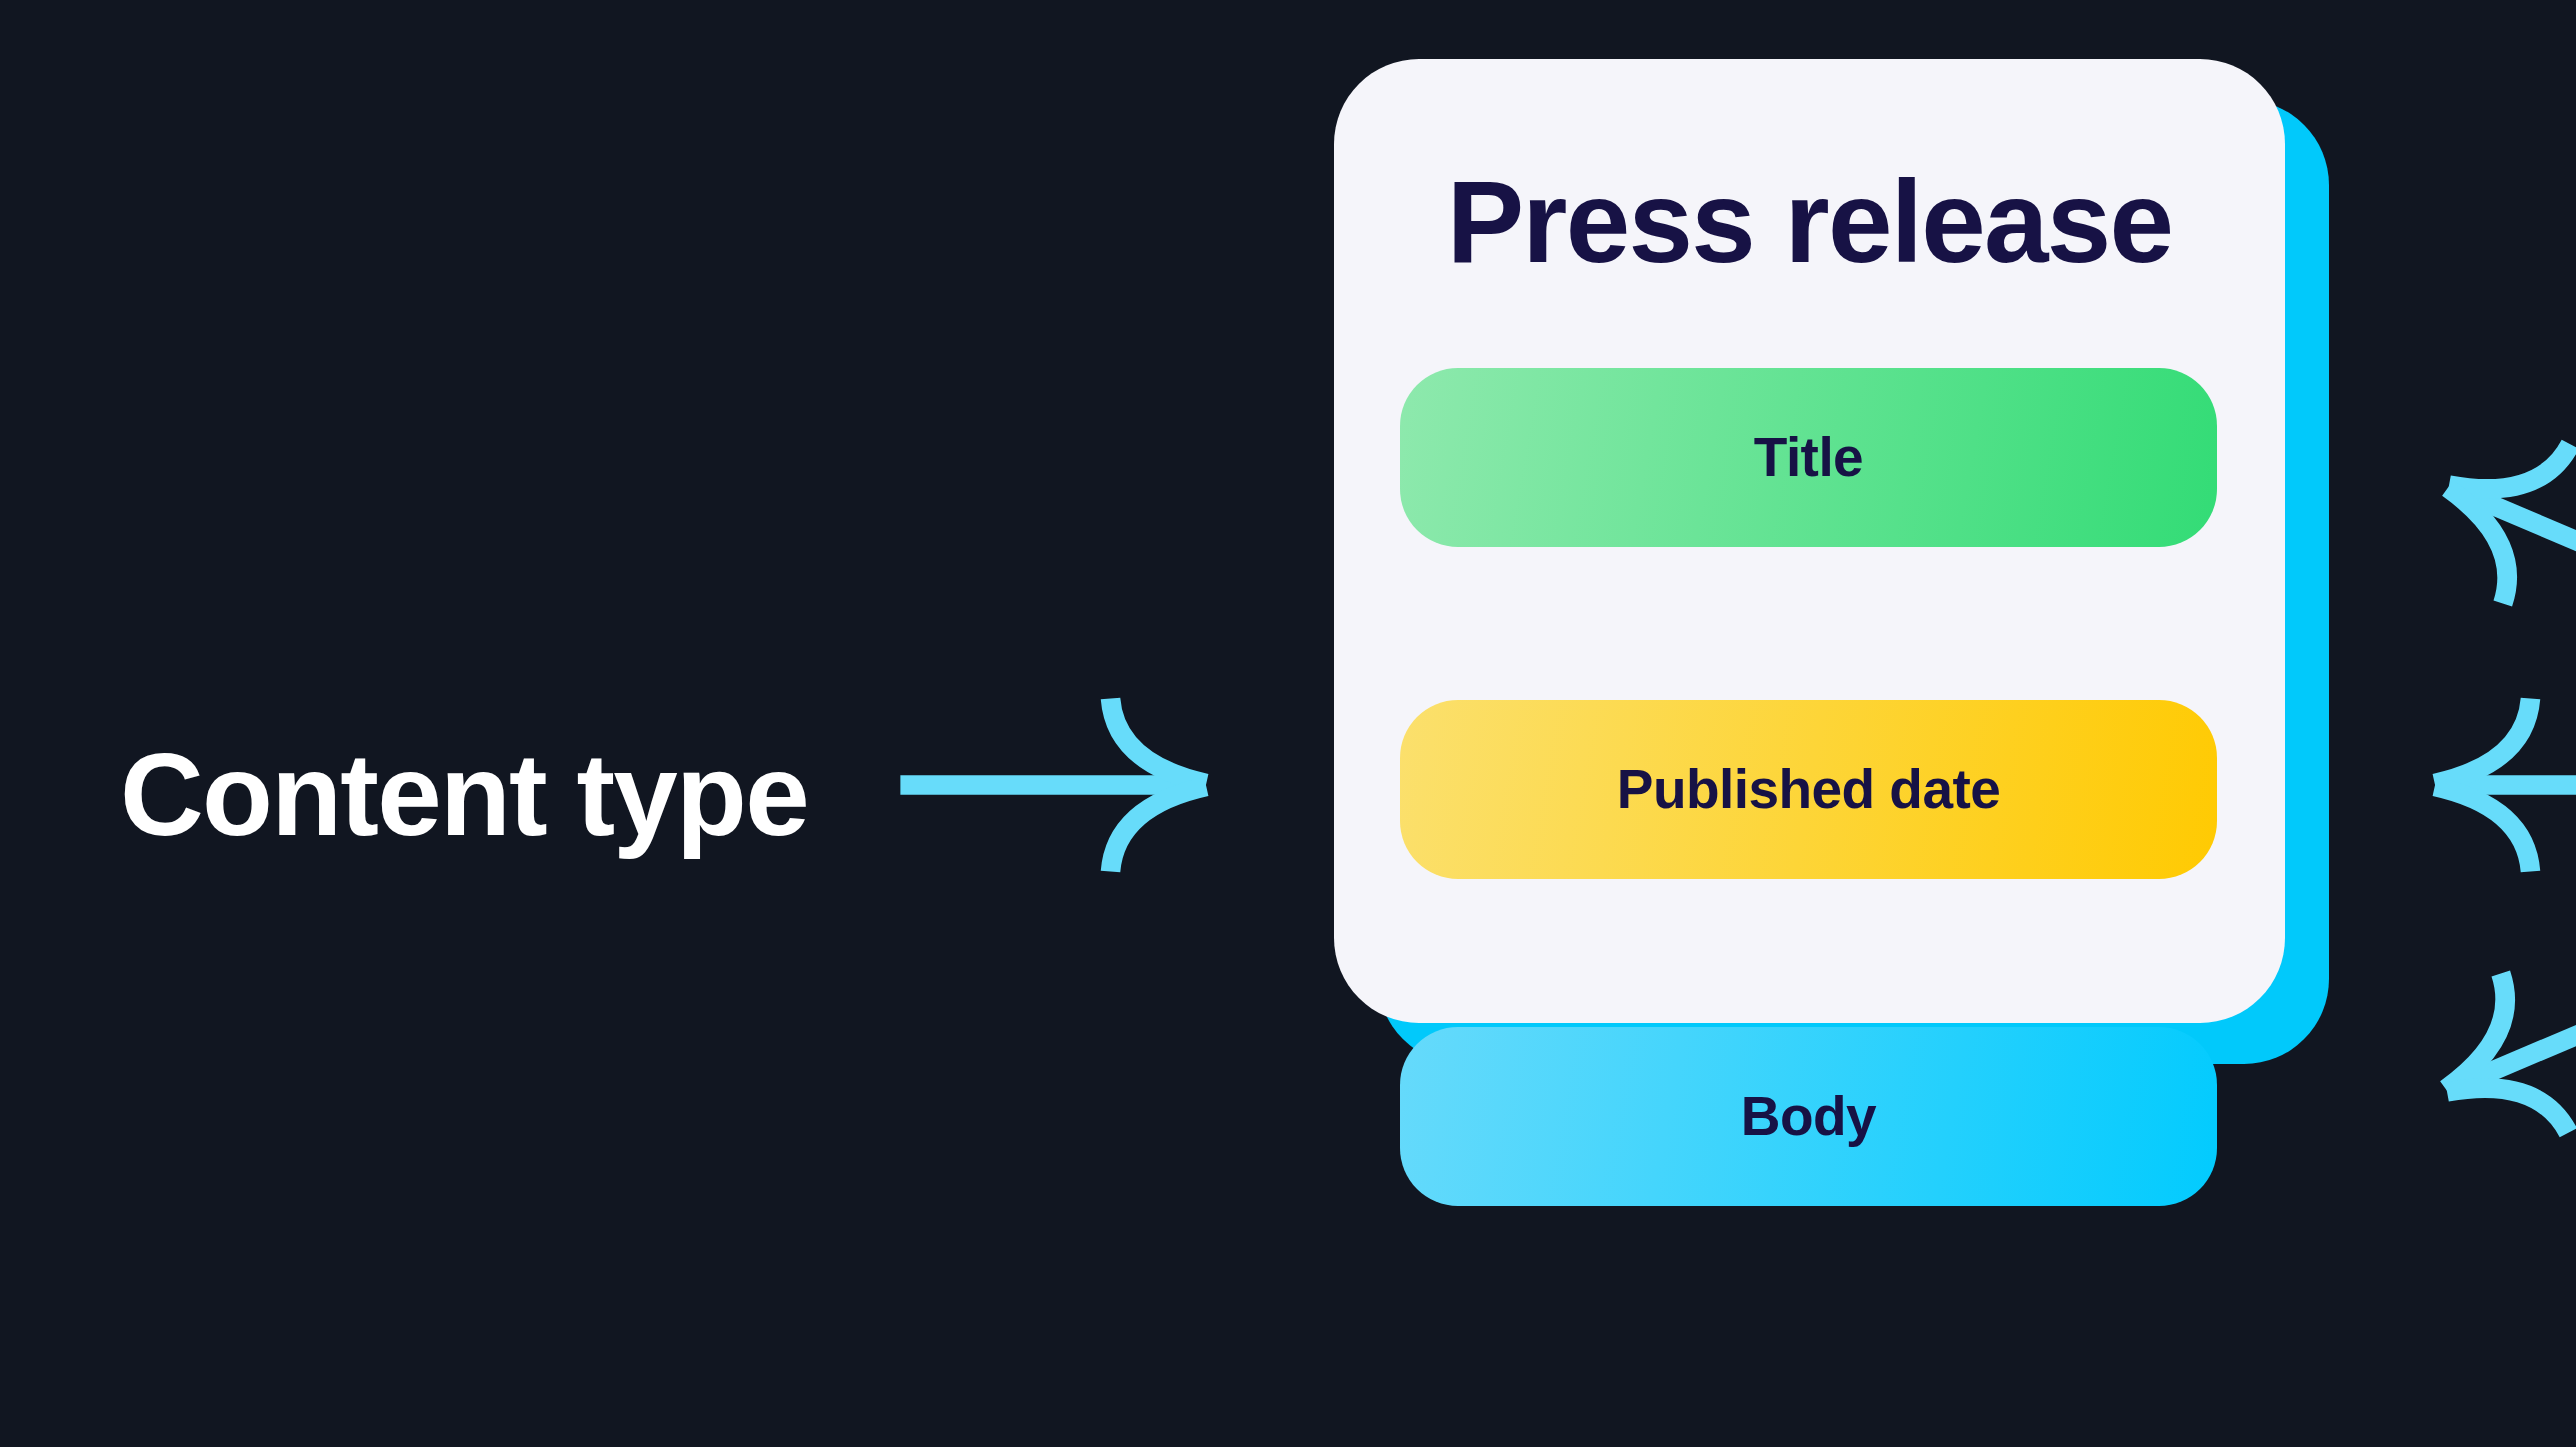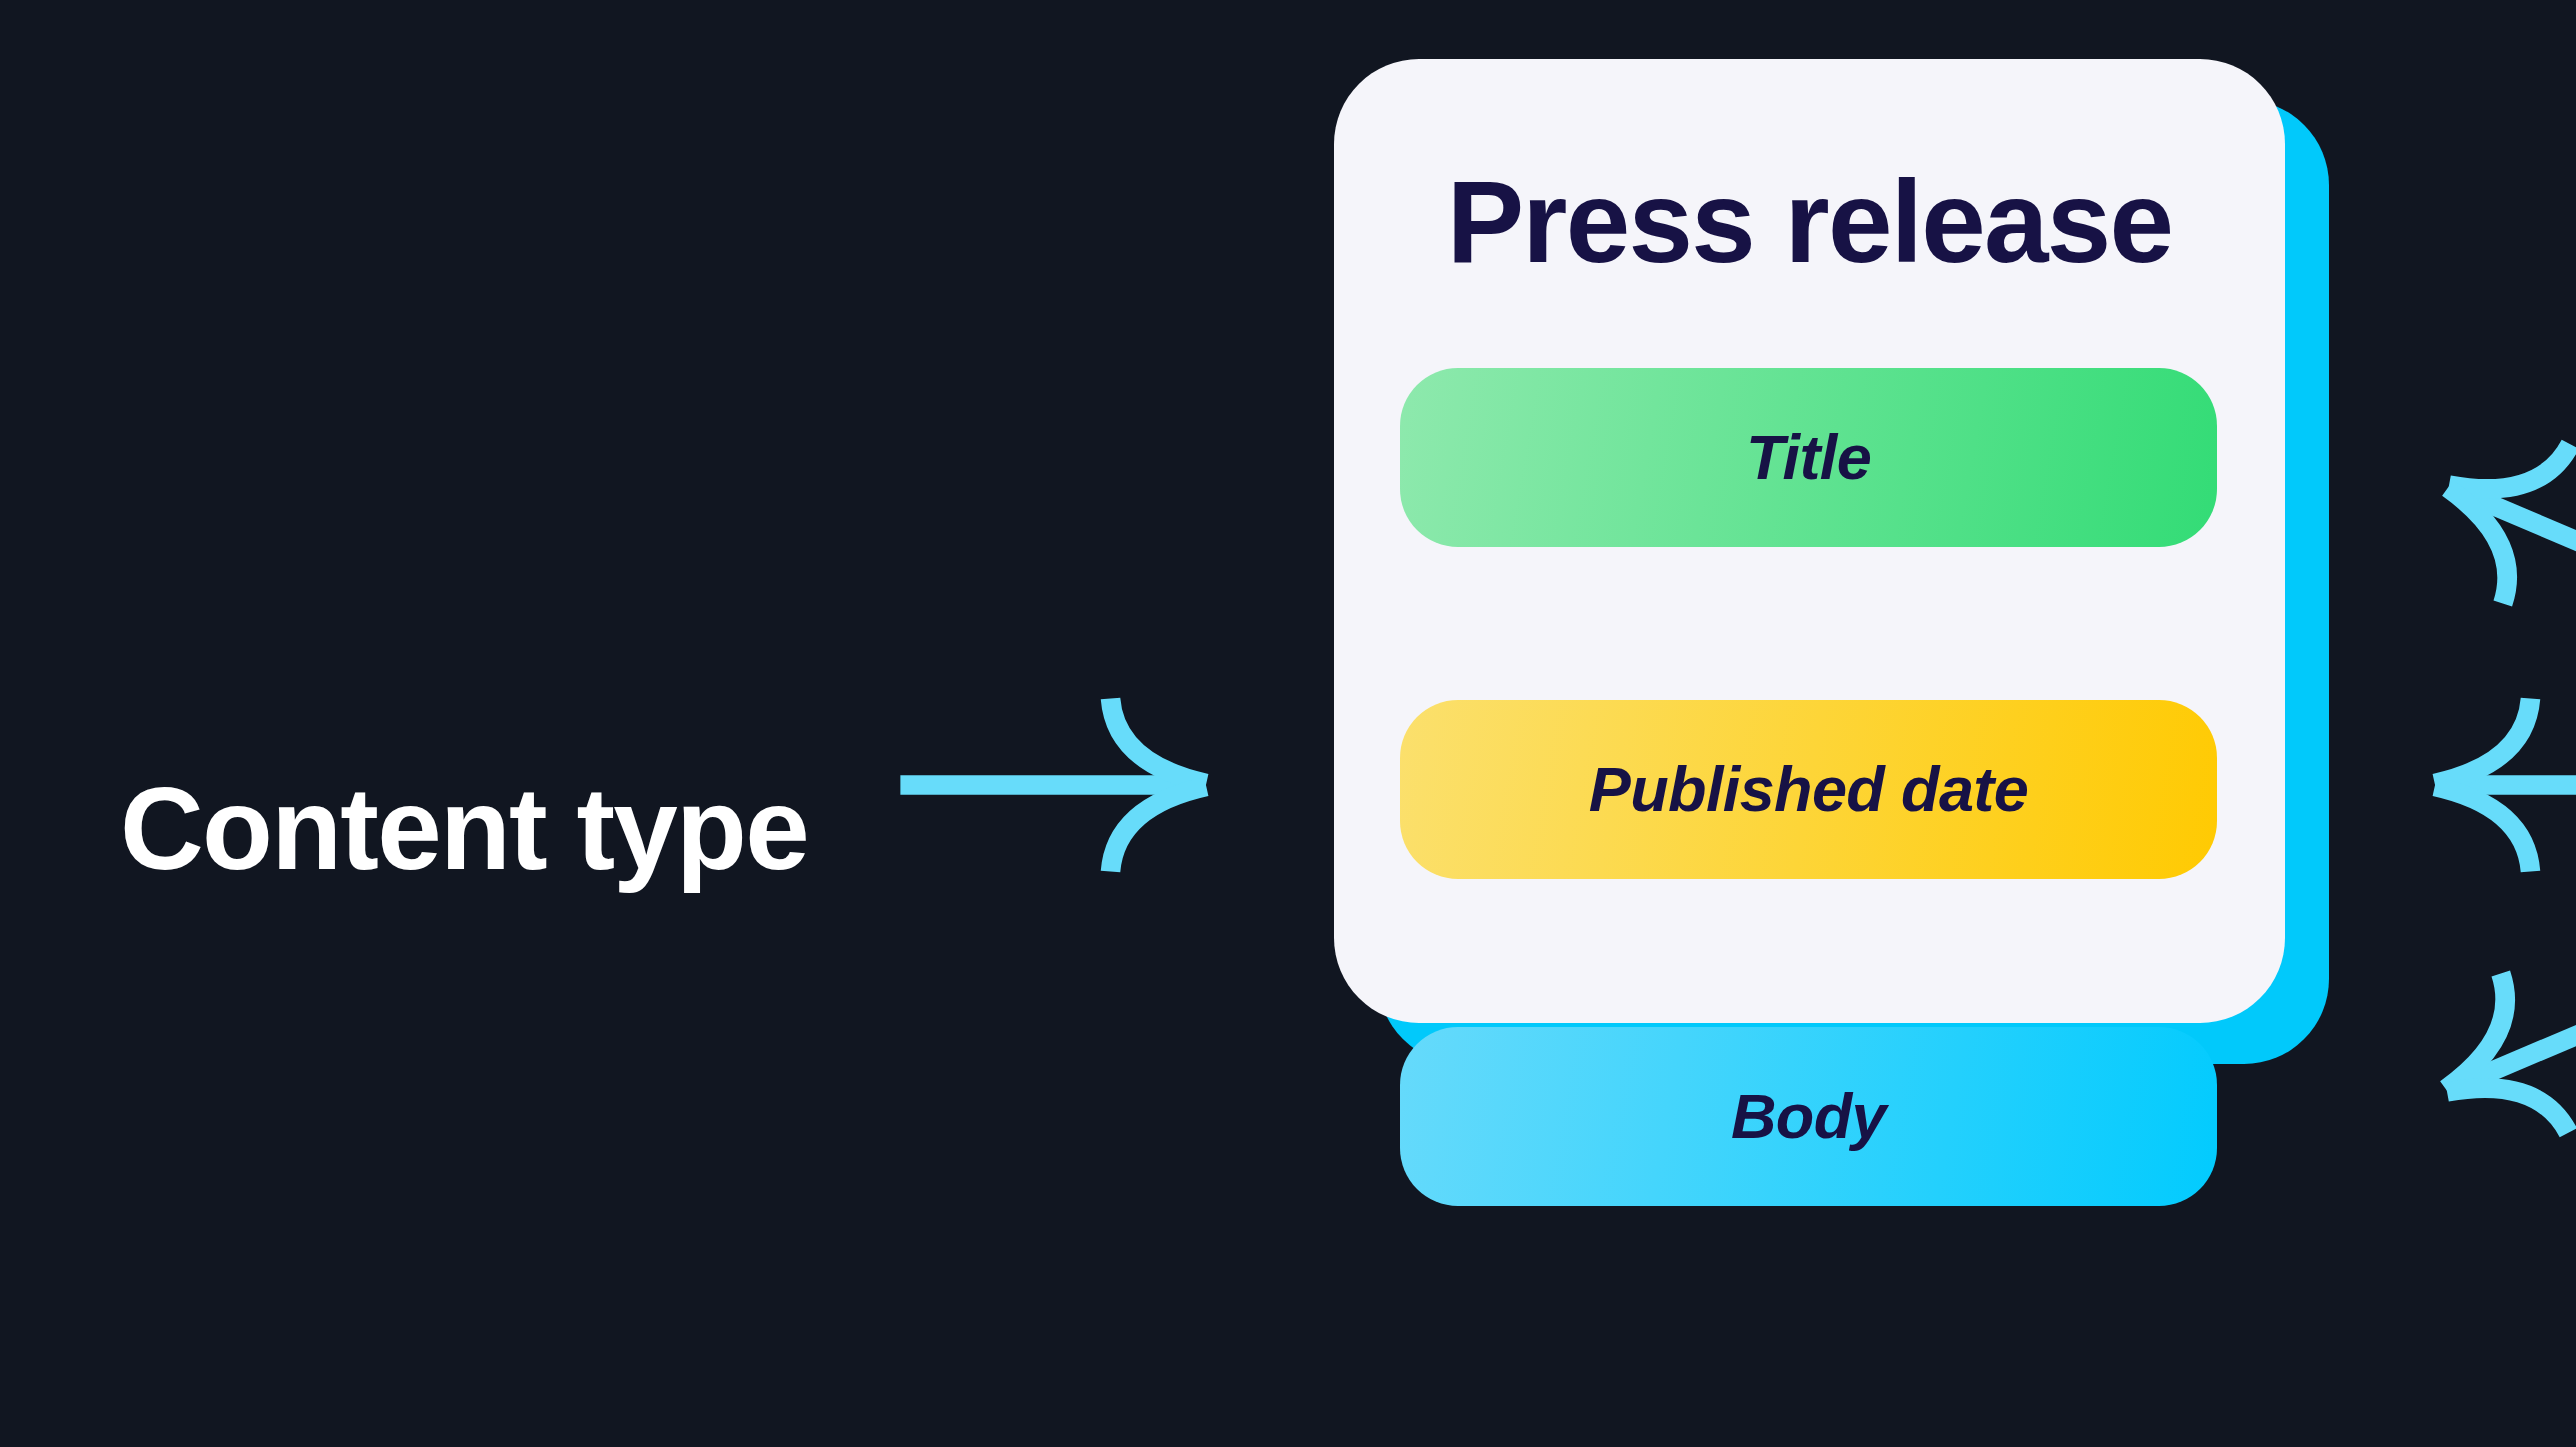--- a/index.html
+++ b/index.html
@@ -12,21 +12,20 @@
     overflow: hidden;
   }
 
   .side-label {
     position: absolute;
     font-size: 116px;
     font-weight: 700;
     letter-spacing: -0.015em;
     line-height: 1;
     white-space: nowrap;
-    margin-top: 34px;
   }
   .side-label.left  { left: 120px;  top: 737px; }
 
   .card {
     position: absolute;
     left: 1334px;
     top: 59px;
     width: 951px;
     height: 964px;
     border-radius: 85px;
@@ -53,26 +52,25 @@
     border-radius: 58px;
     display: flex;
     align-items: center;
     justify-content: center;
   }
   .pill-0 { top: 309px; }
   .pill-1 { top: 641px; }
   .pill-2 { top: 968px; }
 
   .pill-label {
-    font-size: 63px;
+    font-size: 55px;
     font-weight: 700;
     letter-spacing: -0.01em;
     line-height: 1;
     white-space: nowrap;
-    font-style: italic;
   }
 
   .arrow {
     position: absolute;
     width: 330px;
     height: 206px;
     fill: none;
     stroke: currentColor;
     stroke-width: 38;
     stroke-linecap: butt;

